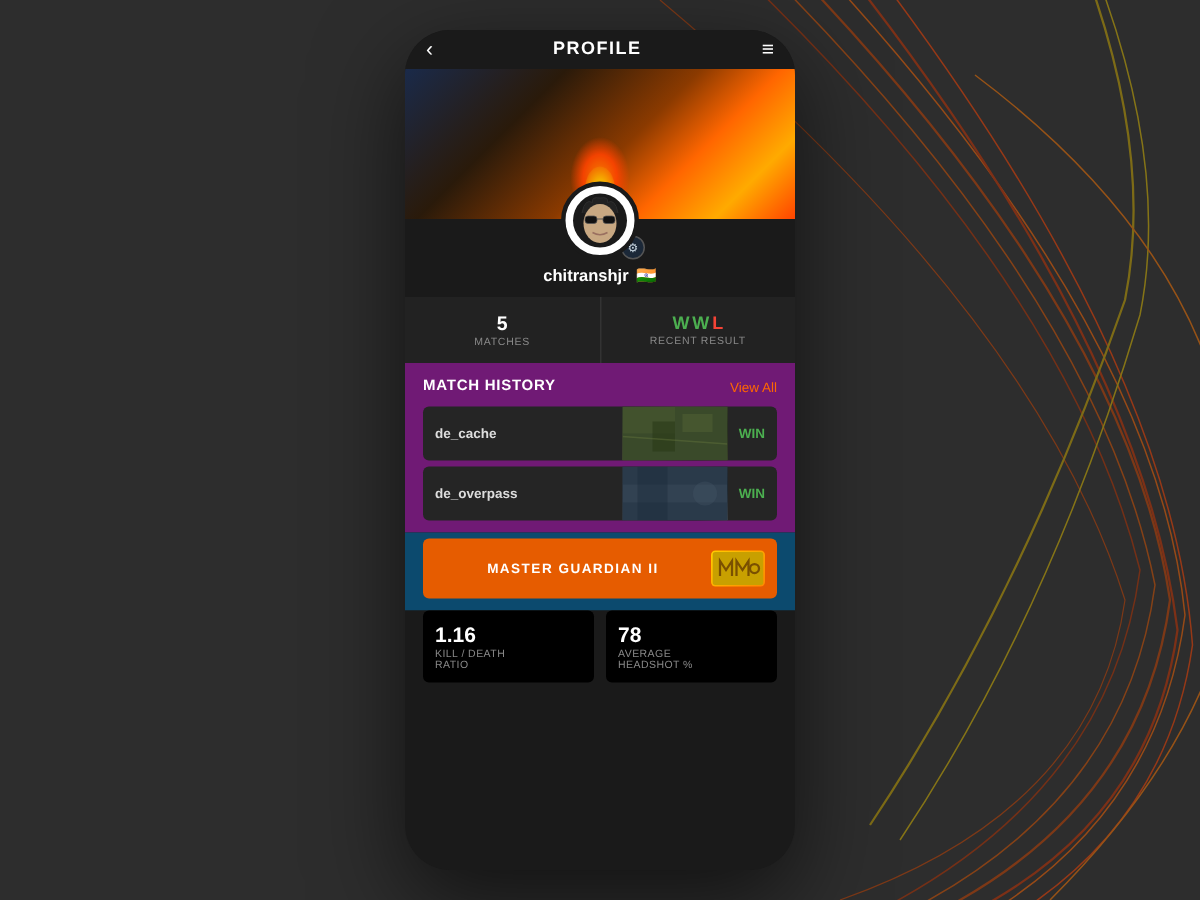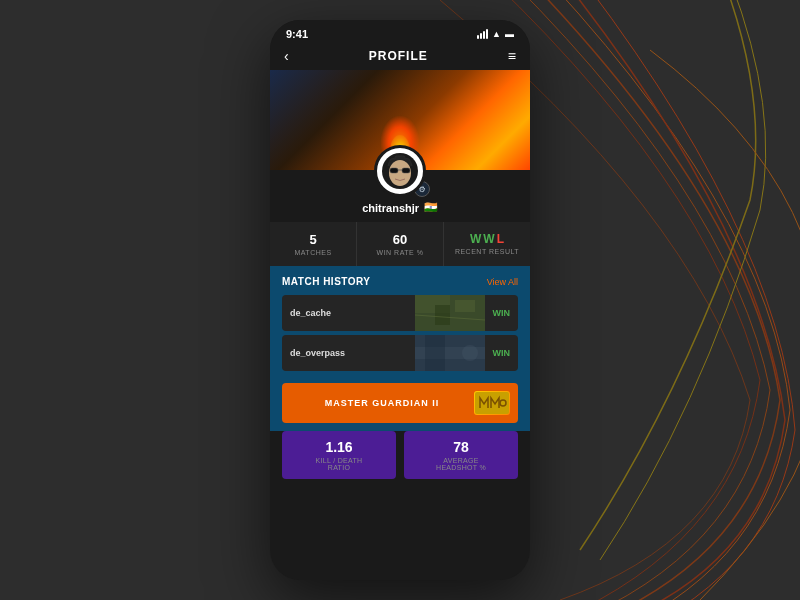--- a/index.html
+++ b/index.html
@@ -228,21 +228,21 @@
     .recent-results {
       display: flex;
       gap: 2px;
     }
     .result-w { color: #4caf50; font-size: 12px; font-weight: bold; }
     .result-l { color: #f44336; font-size: 12px; font-weight: bold; }
 
     
     .section {
       padding: 10px 12px 4px;
-      background: #0c4a6e;
+      background: #701a75;
     }
     .section-header {
       display: flex;
       justify-content: space-between;
       align-items: center;
       margin-bottom: 8px;
     }
     .section-title {
       color: #fff;
       font-size: 10px;
@@ -305,24 +305,23 @@
 
     
     .stats-grid {
       display: flex;
       gap: 8px;
       padding: 0 12px 8px;
       background: #1a1a1a;
     }
     .stat-box {
       flex: 1;
-      background: #4c1d95;
+      background: #000000;
       border-radius: 4px;
       padding: 8px;
-      text-align: center;
     }
     .stat-big {
       color: #fff;
       font-size: 14px;
       font-weight: bold;
     }
     .stat-sub {
       color: #888;
       font-size: 7px;
       letter-spacing: 0.3px;
@@ -386,33 +385,20 @@
 
     <path d="M 580 550 Q 680 400 750 200 Q 770 100 720 -30" stroke="#ccaa00" stroke-width="1.5" fill="none"></path>
     <path d="M 600 560 Q 700 410 760 210 Q 780 110 730 -20" stroke="#ddbb00" stroke-width="1" fill="none"></path>
 
     <path d="M 650 50 Q 850 200 820 400 Q 800 500 700 600" stroke="#ff7700" stroke-width="1" fill="none"></path>
   </g>
 </svg>
 
 <div class="phone">
 
-  <div class="status-bar">
-    <span class="status-time">9:41</span>
-    <div class="status-icons">
-      <div class="signal-bars">
-        <div class="signal-bar" style="height:4px"></div>
-        <div class="signal-bar" style="height:6px"></div>
-        <div class="signal-bar" style="height:8px"></div>
-        <div class="signal-bar" style="height:10px"></div>
-      </div>
-      <span class="wifi-icon">▲</span>
-      <span class="battery-icon">▬</span>
-    </div>
-  </div>
 
   <div class="top-nav">
     <span class="nav-back">‹</span>
     <span class="nav-title">PROFILE</span>
     <span class="nav-menu">≡</span>
   </div>
 
   <div class="content">
 
     <div class="hero-image">
@@ -447,24 +433,20 @@
       <div class="username-row">
         <span class="username">chitranshjr</span>
         <span class="flag">🇮🇳</span>
       </div>
     </div>
 
     <div class="stats-row">
       <div class="stat-cell">
         <span class="stat-value">5</span>
         <span class="stat-label">MATCHES</span>
-      </div>
-      <div class="stat-cell">
-        <span class="stat-value">60</span>
-        <span class="stat-label">WIN RATE %</span>
       </div>
       <div class="stat-cell">
         <div class="recent-results">
           <span class="result-w">W</span>
           <span class="result-w">W</span>
           <span class="result-l">L</span>
         </div>
         <span class="stat-label">RECENT RESULT</span>
       </div>
     </div>

